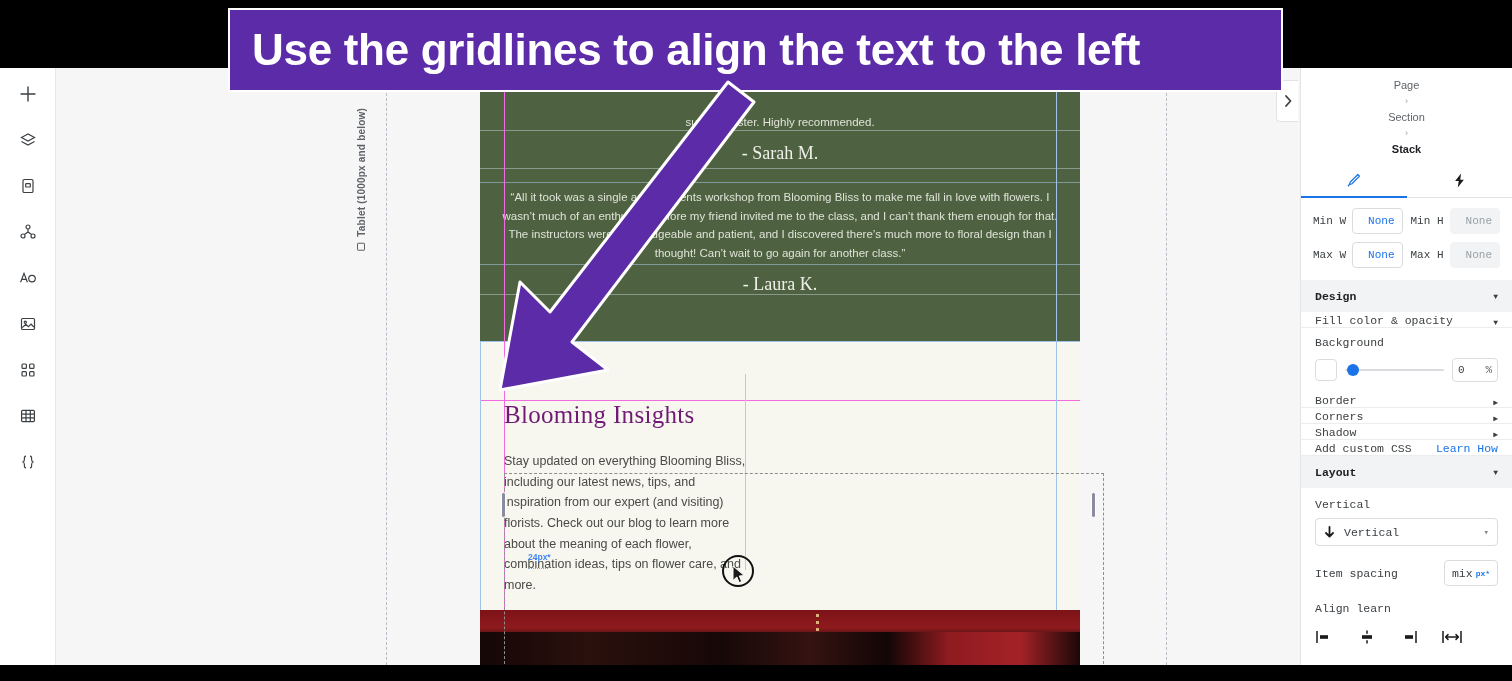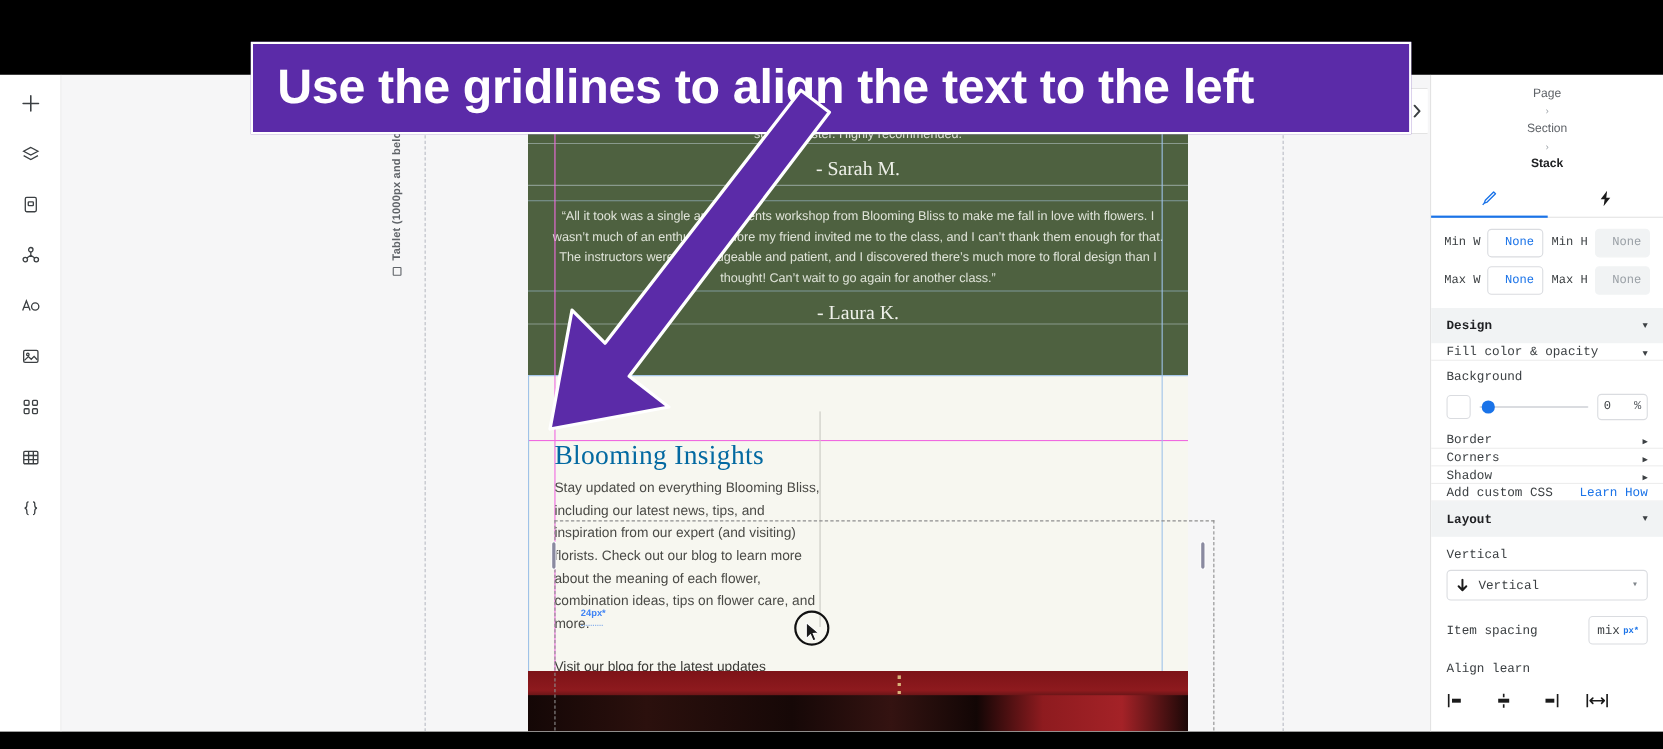--- a/index.html
+++ b/index.html
@@ -108,21 +108,21 @@
   
   .hline { position: absolute; left: 0; right: 0; height: 0; border-top: 1px solid rgba(170,200,230,.55); }
   .hline.pale { border-top: 1px solid rgba(210,225,235,.45); }
 
   
   .insights {
     position: absolute; left: 24px; top: 60px; width: 262px;
   }
   .insights h2 {
     font-family: "Liberation Serif", serif; font-weight: 400;
-    font-size: 25px; color: #0369a1; letter-spacing: .3px; margin-bottom: 4px;
+    font-size: 25px; color: #701a75; letter-spacing: .3px; margin-bottom: 22px;
   }
   .insights p {
     font-size: 12.5px; line-height: 1.65; color: #4a4a46; width: 248px;
   }
   .insights a {
     display: inline-block; margin-top: 22px; font-size: 12.5px; color: #3a3a36;
     text-decoration: underline;
   }
   .col-div {
     position: absolute; left: 265px; top: 33px; width: 0; height: 196px;
@@ -250,21 +250,21 @@
     font-size: 11.5px; color: #3c4043; cursor: pointer;
   }
   .mix-input .px { color: #1a73e8; font-size: 8px; font-weight: bold; }
   .align-icons { display: flex; gap: 22px; padding-top: 8px; }
   .align-btn { cursor: pointer; display: flex; align-items: center; }
 
   
   .banner {
     position: absolute; left: 228px; top: 8px; width: 1055px; height: 84px;
     background: #5b2ba8; border: 2px solid #ffffff;
-    display: flex; align-items: center; padding-left: 22px; margin-top: 30px;
+    display: flex; align-items: center; padding-left: 22px;
   }
   .banner span {
     color: #ffffff; font-size: 44px; font-weight: bold;
     letter-spacing: -.3px; white-space: nowrap;
     font-family: "Liberation Sans", sans-serif;
   }
 
   
   .arrow-svg { position: absolute; left: 480px; top: 80px; pointer-events: none; }
 </style>

